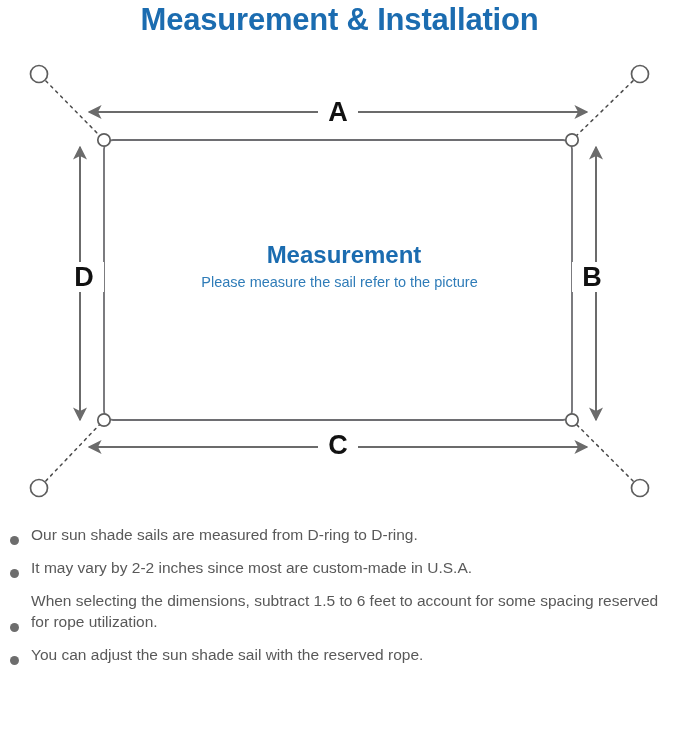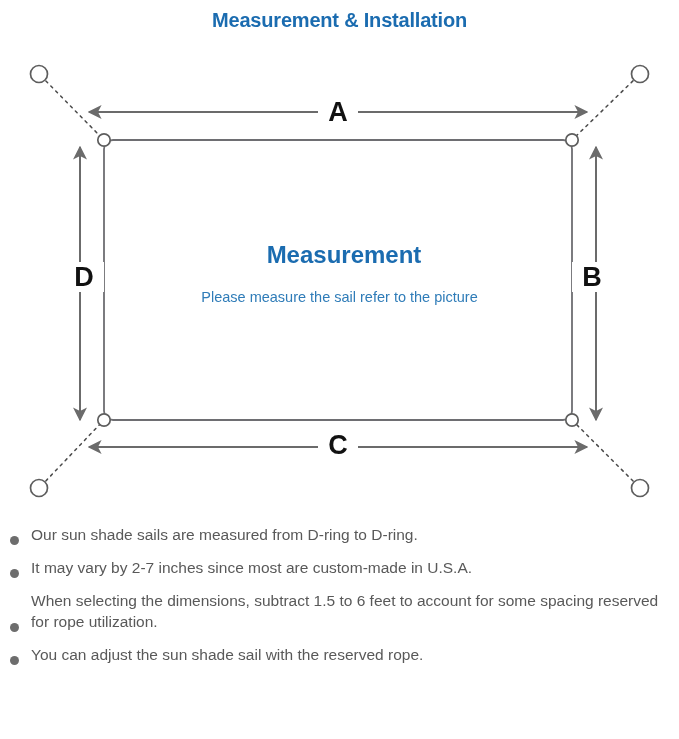--- a/index.html
+++ b/index.html
@@ -13,21 +13,21 @@
     position: relative;
     font-family: "Liberation Sans", "DejaVu Sans", sans-serif;
     overflow: hidden;
   }
   #page-title {
     position: absolute;
     left: 0;
     top: 2px;
     width: 679px;
     text-align: center;
-    font-size: 20px;
+    font-size: 31px;
     font-weight: bold;
     color: #1b6cb0;
     letter-spacing: -0.2px;
     line-height: 36px;
   }
   #diagram {
     position: absolute;
     left: 0;
     top: 48px;
     width: 679px;
@@ -45,21 +45,21 @@
     font-size: 24px;
     font-weight: bold;
     color: #1b6cb0;
     line-height: 30px;
     padding-left: 9px;
   }
   #center-label .ct-sub {
     font-size: 14.5px;
     color: #2f7cb8;
     line-height: 22px;
-    margin-top: 16px;
+    margin-top: 1px;
   }
   .dim-label {
     position: absolute;
     font-size: 27px;
     font-weight: bold;
     color: #111111;
     background: #ffffff;
     text-align: center;
     line-height: 30px;
   }
@@ -145,21 +145,21 @@
 <div class="dim-label" id="label-C">C</div>
 <div class="dim-label" id="label-D">D</div>
 
 <div id="notes">
   <div class="note-row">
     <span class="note-bullet"></span>
     <span class="note-text">Our sun shade sails are measured from D-ring to D-ring.</span>
   </div>
   <div class="note-row">
     <span class="note-bullet"></span>
-    <span class="note-text">It may vary by 2-7 inches since most are custom-made in U.S.A.</span>
+    <span class="note-text">It may vary by 2-2 inches since most are custom-made in U.S.A.</span>
   </div>
   <div class="note-row">
     <span class="note-bullet"></span>
     <span class="note-text">When selecting the dimensions, subtract 1.5 to 6 feet to account for some spacing reserved for rope utilization.</span>
   </div>
   <div class="note-row">
     <span class="note-bullet"></span>
     <span class="note-text">You can adjust the sun shade sail with the reserved rope.</span>
   </div>
 </div>

